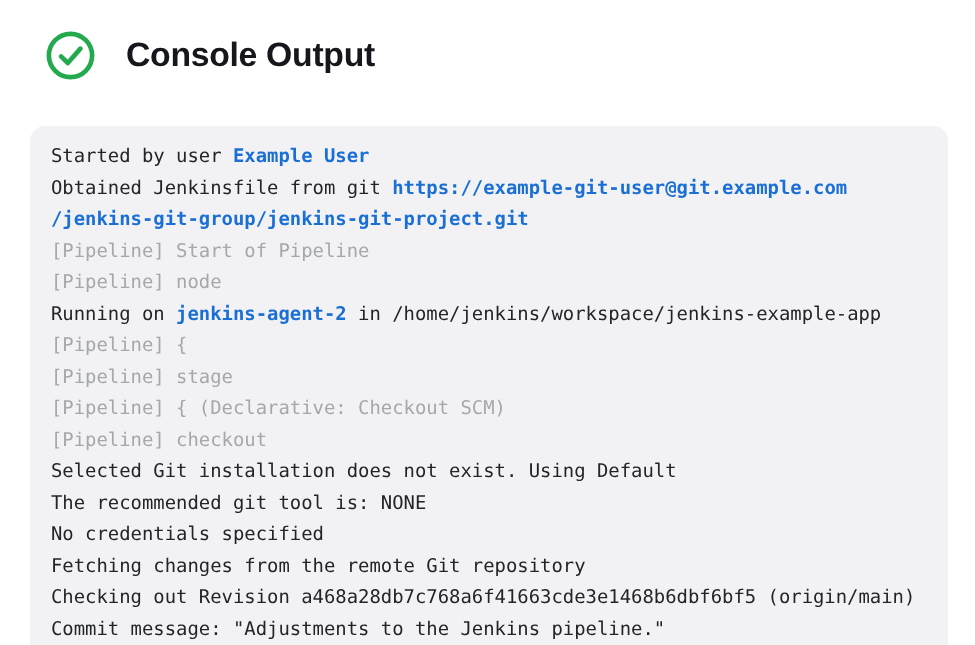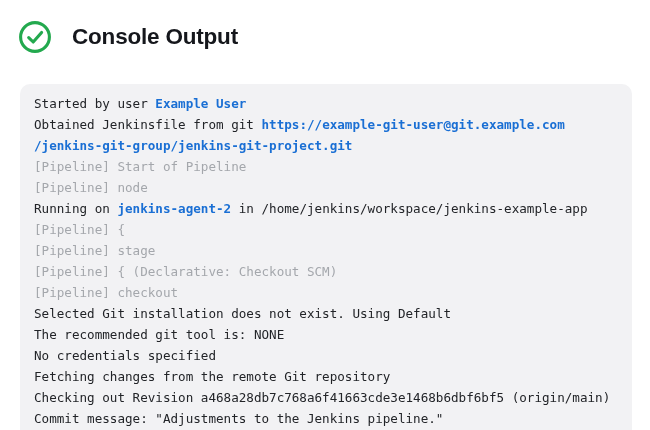--- a/index.html
+++ b/index.html
@@ -10,21 +10,21 @@
     background: #ffffff;
     overflow: hidden;
     font-family: "Liberation Sans", sans-serif;
   }
 
   
   .page-header {
     display: flex;
     align-items: center;
     gap: 20px;
-    padding: 13px 0 0 18px;
+    padding: 13px 0 0 30px;
     height: 48px;
   }
   .status-icon {
     width: 34px;
     height: 34px;
     flex: 0 0 auto;
     display: block;
   }
   .page-title {
     margin: 0;

